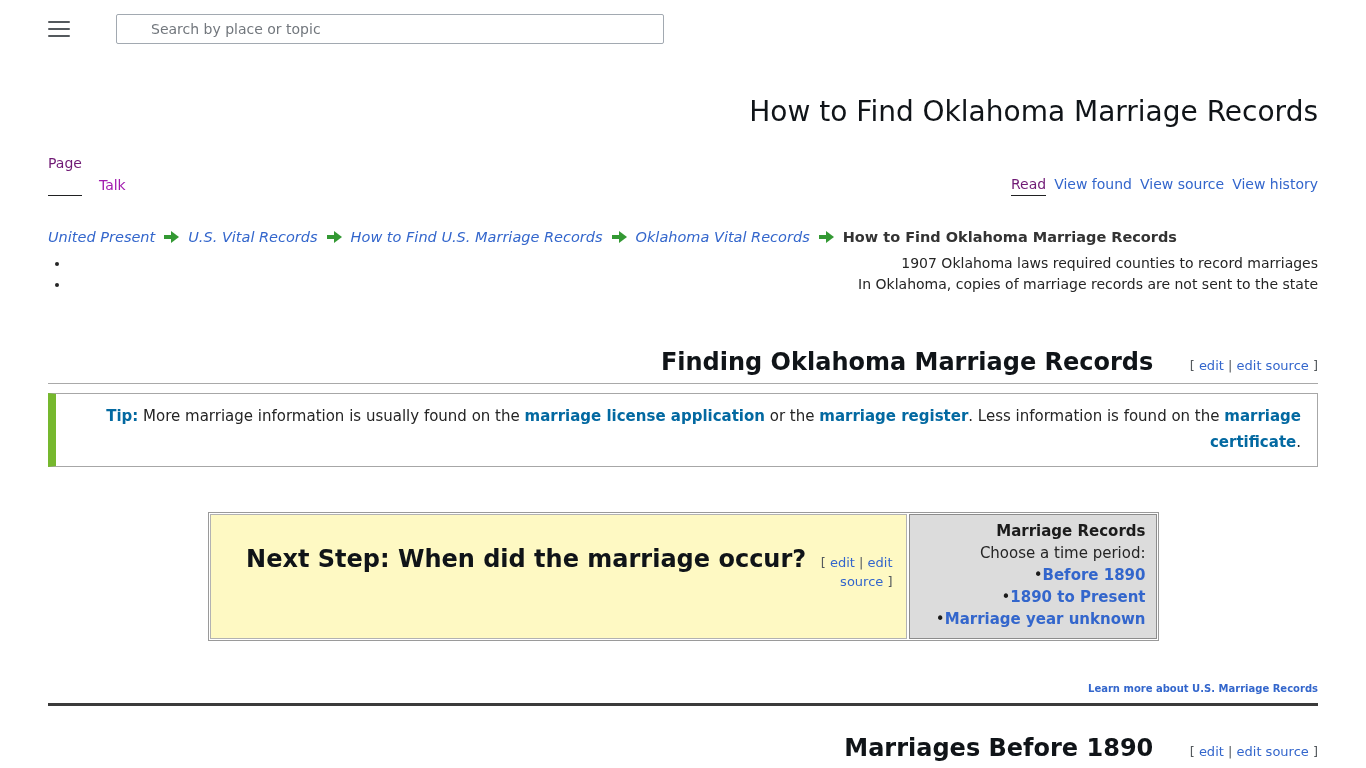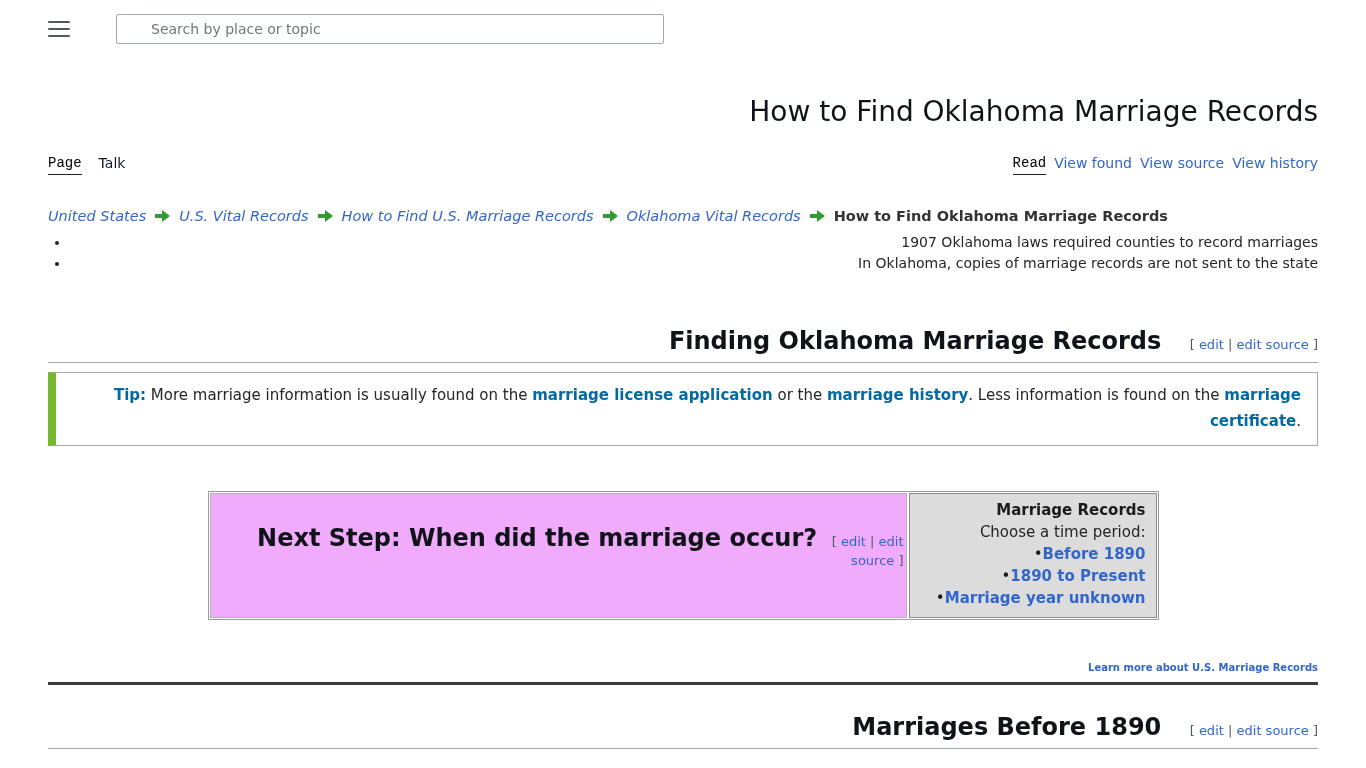--- a/index.html
+++ b/index.html
@@ -26,53 +26,53 @@
 
   
   .content { margin:0 48px;text-align:right; }
 
   .page-title { font-size:28px; font-weight:normal; color:#101418; margin:50px 0 0 0; letter-spacing:0; }
 
   .tabs-row { display:flex; justify-content:space-between; align-items:flex-end; margin-top:27px; font-size:14px; }
   .tabs-left { display:flex; gap:17px; }
   .tabs-right { display:flex; gap:8px; }
   .tab { text-decoration:none; padding-bottom:3px; }
-  .tab-active { color:#000000; border-bottom:1px solid #202122;font-family:Liberation Mono, monospace; }
-  .tab-new { color:#0f172a; }
+  .tab-active { color:#701a75; border-bottom:1px solid #202122; }
+  .tab-new { color:#a21caf;margin-top:22px; }
   .tab-link { color:#3366cc; }
 
   
   .breadcrumb { margin-top:33px; display:flex; flex-wrap:wrap; align-items:center; gap:9px; font-size:14.5px; }
   .bc-link { color:#3366cc; font-style:italic; text-decoration:none; }
   .bc-current { font-weight:bold; color:#333; }
   .bc-arrow { display:inline-block; position:relative; width:15px; height:12px; }
   .bc-arrow i { position:absolute; left:0; top:4px; width:8px; height:4px; background:#339933; }
   .bc-arrow b { position:absolute; left:7px; top:0; width:0; height:0;
                 border-left:8px solid #339933; border-top:6px solid transparent; border-bottom:6px solid transparent; }
 
   .intro-list { margin:10px 0 0 0; padding-left:22px; }
   .intro-list li { margin:5px 0; color:#252525; }
 
   
   .section-heading { font-size:24px; font-weight:bold; color:#101418; margin:56px 0 0 0;
                      padding-bottom:7px; border-bottom:1px solid #a9a9a9; }
   .section-heading.tight { margin-top:28px; }
-  .edit-links { font-size:13px; font-weight:normal; color:#54595d; margin-left:20px; }
+  .edit-links { font-size:13px; font-weight:normal; color:#54595d; margin-left:28px; }
   .edit-links a { color:#3366cc; text-decoration:none; }
 
   
   .tip-box { border:1px solid #a7a7a7; border-left:8px solid #76b82e; margin-top:9px;
              padding:9px 16px 11px 11px; font-size:15px; line-height:26px; color:#252525; }
   .tip-box b { color:#0369a1; }
 
   
   .next-step-wrap { display:flex; justify-content:center; margin-top:45px; }
   .next-step-table { display:flex; width:951px; min-height:113px; border:1px solid #9a9a9a;
                      background:#fff; padding:1px; gap:2px; }
-  .ns-left { flex:1; background:#f0abfc; border:1px solid #b2b2b2; padding:30px 2px 10px 2px; }
+  .ns-left { flex:1; background:#fef9c3; border:1px solid #b2b2b2; padding:30px 13px 10px 2px; }
   .ns-heading { font-size:24px; font-weight:bold; color:#101418; }
   .ns-left .edit-links { margin-left:10px; }
   .ns-right { width:248px; background:#dcdcdc; border:1px solid #8c8c8c; padding:5px 10px 8px 22px;
               font-size:15px; line-height:22px; }
   .box-title { font-weight:bold; color:#1b1b1b; }
   .box-subtitle { color:#252525; }
   .box-bullet { color:#1b1b1b; }
   .box-link { font-weight:bold; color:#3366cc; text-decoration:none; }
 
   
@@ -103,21 +103,21 @@
     </div>
     <div class="tabs-right">
       <a class="tab tab-active">Read</a>
       <a class="tab tab-link">View found</a>
       <a class="tab tab-link">View source</a>
       <a class="tab tab-link">View history</a>
     </div>
   </div>
 
   <div class="breadcrumb">
-    <a class="bc-link">United States</a>
+    <a class="bc-link">United Present</a>
     <span class="bc-arrow">
         <i></i>
         <b></b>
       </span>
     <a class="bc-link">U.S. Vital Records</a>
     <span class="bc-arrow">
         <i></i>
         <b></b>
       </span>
     <a class="bc-link">How to Find U.S. Marriage Records</a>
@@ -143,21 +143,21 @@
     <span class="edit-links">
       <span>[</span>
       <a>edit</a>
       <span>|</span>
       <a>edit source</a>
       <span>]</span>
     </span>
   </h2>
 
   <div class="tip-box">
-    <b>Tip:</b><span> More marriage information is usually found on the </span><b>marriage license application</b><span> or the </span><b>marriage history</b><span>. Less information is found on the </span><b>marriage certificate</b><span>.</span>
+    <b>Tip:</b><span> More marriage information is usually found on the </span><b>marriage license application</b><span> or the </span><b>marriage register</b><span>. Less information is found on the </span><b>marriage certificate</b><span>.</span>
   </div>
 
   <div class="next-step-wrap">
     <div class="next-step-table">
       <div class="ns-left">
         <span class="ns-heading">Next Step: When did the marriage occur?</span>
         <span class="edit-links">
           <span>[</span>
           <a>edit</a>
           <span>|</span>

